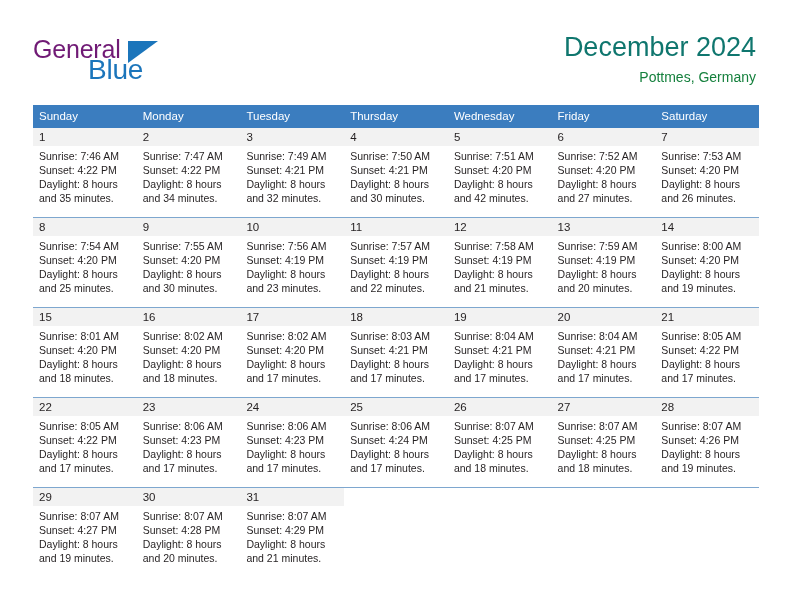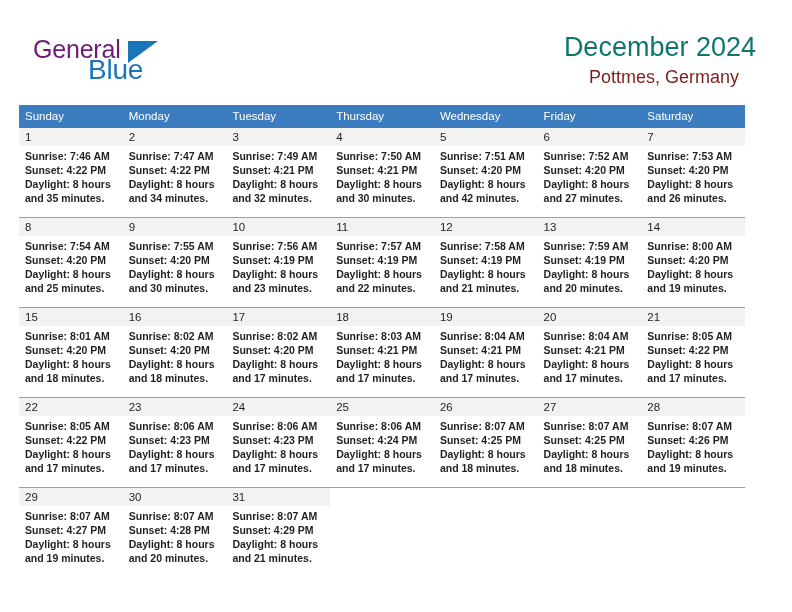--- a/index.html
+++ b/index.html
@@ -72,31 +72,31 @@
   }
   .cal-title {
     font-size: 27px;
     line-height: 33px;
     color: #0f766e;
     font-weight: normal;
     margin: 0;
     white-space: nowrap;
   }
   .cal-subtitle {
-    font-size: 18px;
+    font-size: 14px;
     line-height: 19px;
-    color: #7f1d1d;
-    margin: 4px 17px 0 0;
+    color: #15803d;
+    margin: 4px 0 0 0;
     white-space: nowrap;
   }
 
   
   .calendar {
     position: absolute;
-    left: 19px;
+    left: 33px;
     top: 105px;
     width: 726px;
   }
   .weekdays {
     display: flex;
     width: 100%;
     background: #3b7dbf;
   }
   .weekday {
     flex: 1 1 0;
@@ -132,21 +132,20 @@
     color: #231f20;
     padding: 1px 0 1px 6px;
     height: 18px;
     box-sizing: border-box;
   }
   .daycell.empty .daynum {
     background: #ffffff;
   }
   .daycell .info {
     padding: 3px 0 0 6px;
-    font-weight: bold;
   }
   .daycell .info div {
     font-size: 10.5px;
     line-height: 14px;
     color: #231f20;
     white-space: nowrap;
   }
 </style>
 </head>
 <body>

